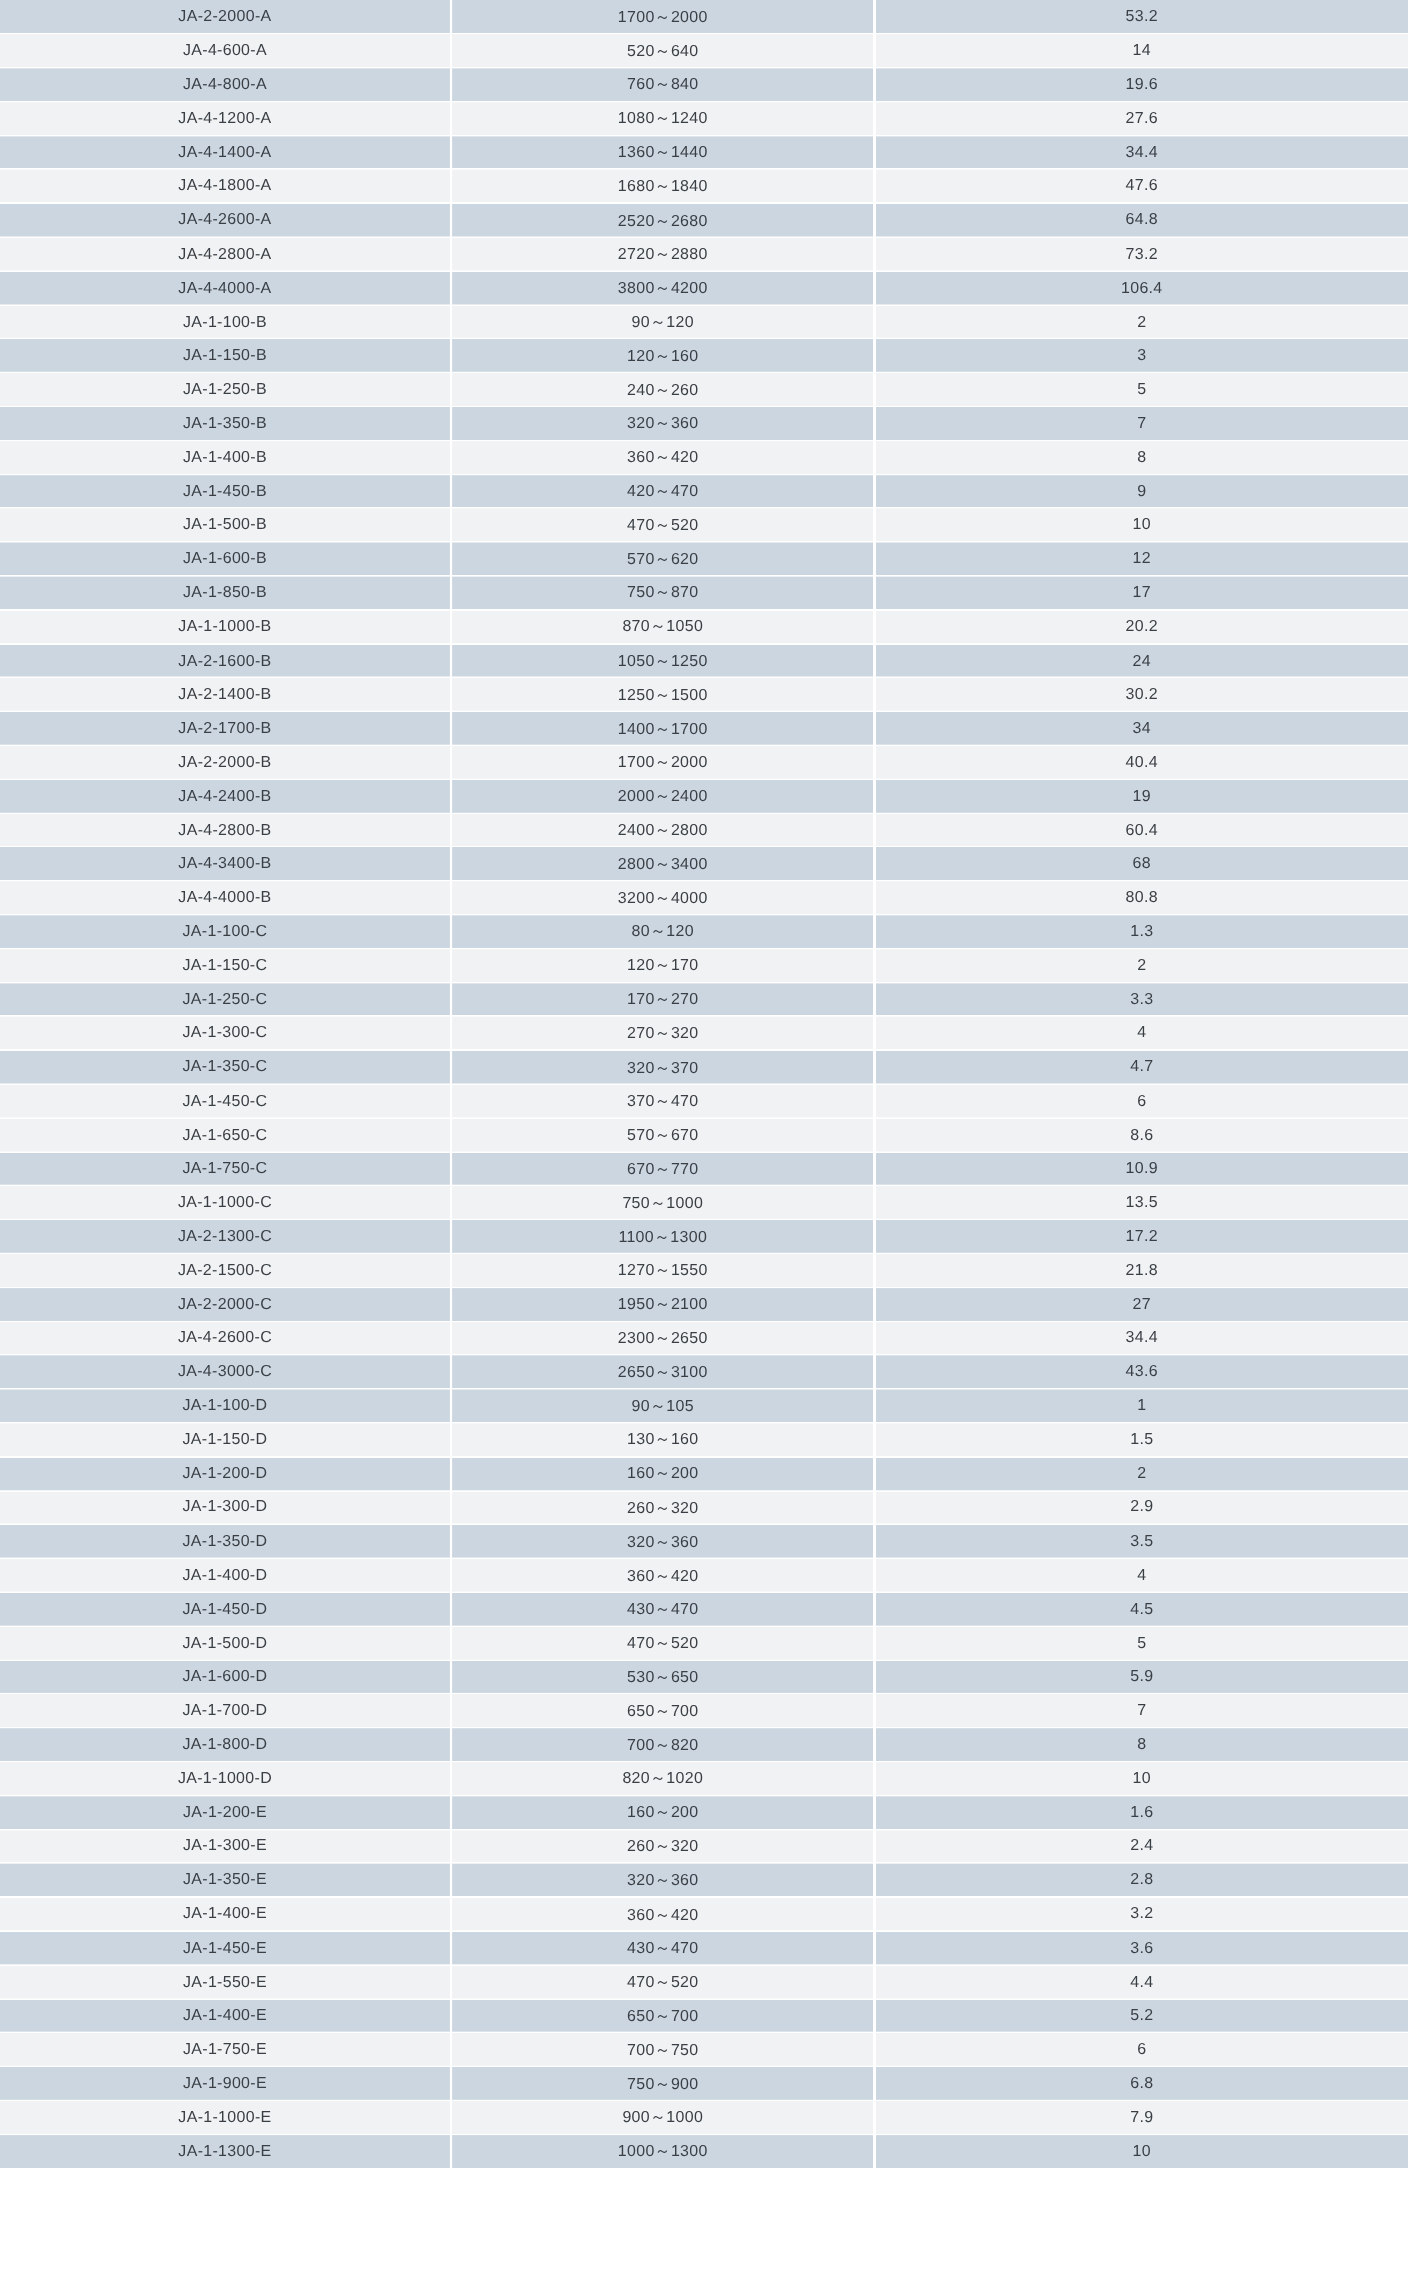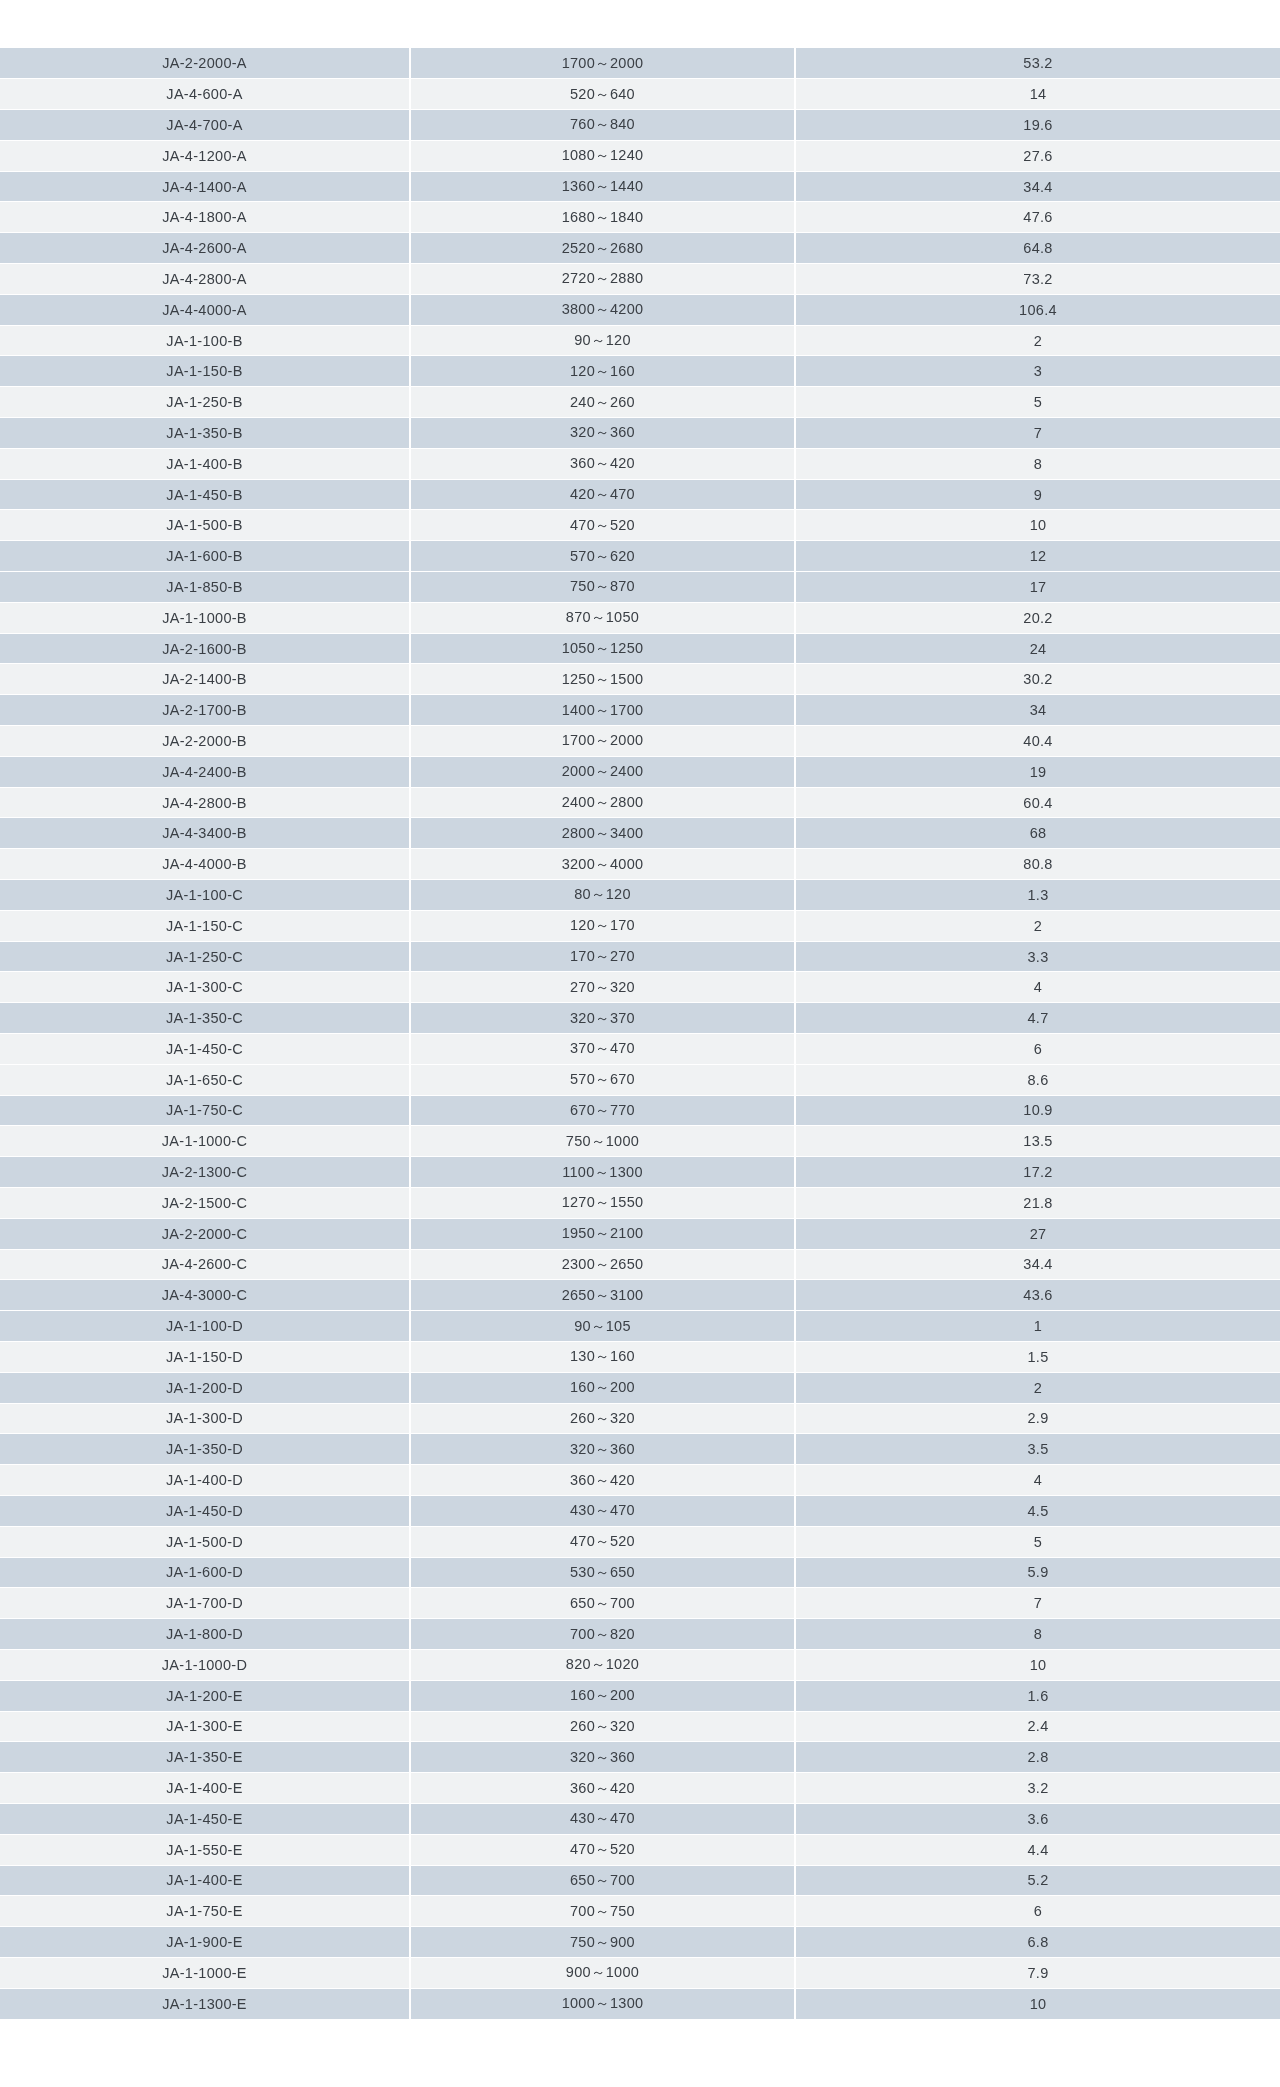--- a/index.html
+++ b/index.html
@@ -8,21 +8,20 @@
     background: #ffffff;
   }
   body {
     width: 1280px;
     font-family: "Liberation Sans", sans-serif;
   }
   .page {
     width: 1280px;
     background: #ffffff;
     padding: 0;
-    margin-top: 48px;
   }
   table.spec-table {
     width: 1280px;
     border-collapse: collapse;
     table-layout: fixed;
     font-size: 14.5px;
     color: #3a3f45;
   }
   table.spec-table col.c1 { width: 410px; }
   table.spec-table col.c2 { width: 385px; }
@@ -65,21 +64,21 @@
           <td>JA-2-2000-A</td>
           <td>1700～2000</td>
           <td>53.2</td>
         </tr>
         <tr class="row-light">
           <td>JA-4-600-A</td>
           <td>520～640</td>
           <td>14</td>
         </tr>
         <tr class="row-dark">
-          <td>JA-4-700-A</td>
+          <td>JA-4-800-A</td>
           <td>760～840</td>
           <td>19.6</td>
         </tr>
         <tr class="row-light">
           <td>JA-4-1200-A</td>
           <td>1080～1240</td>
           <td>27.6</td>
         </tr>
         <tr class="row-dark">
           <td>JA-4-1400-A</td>

